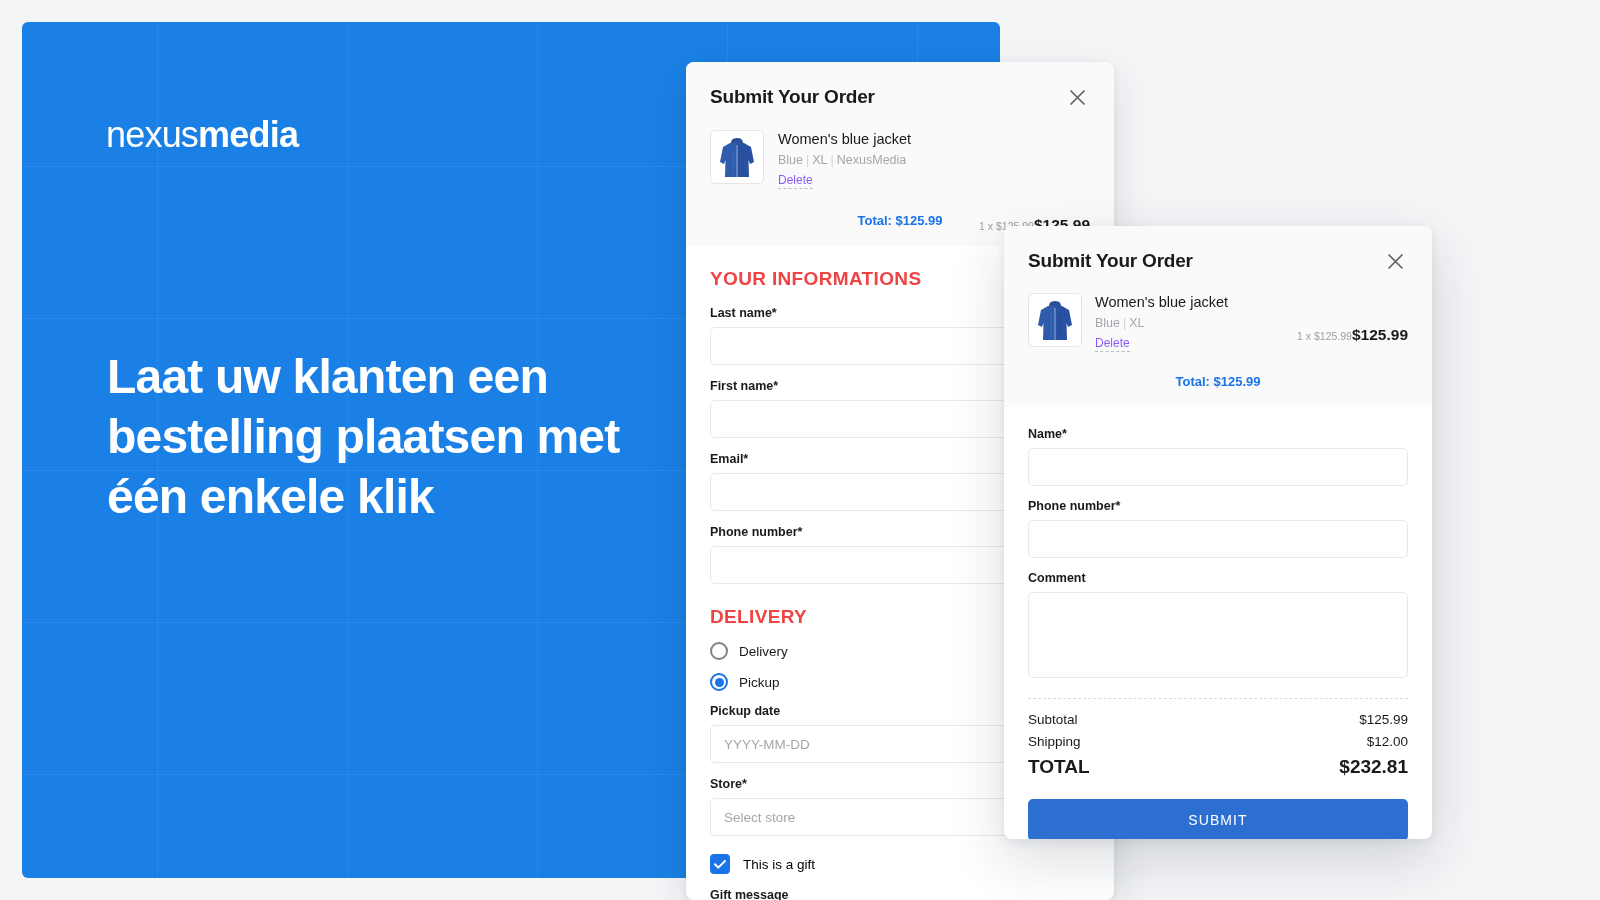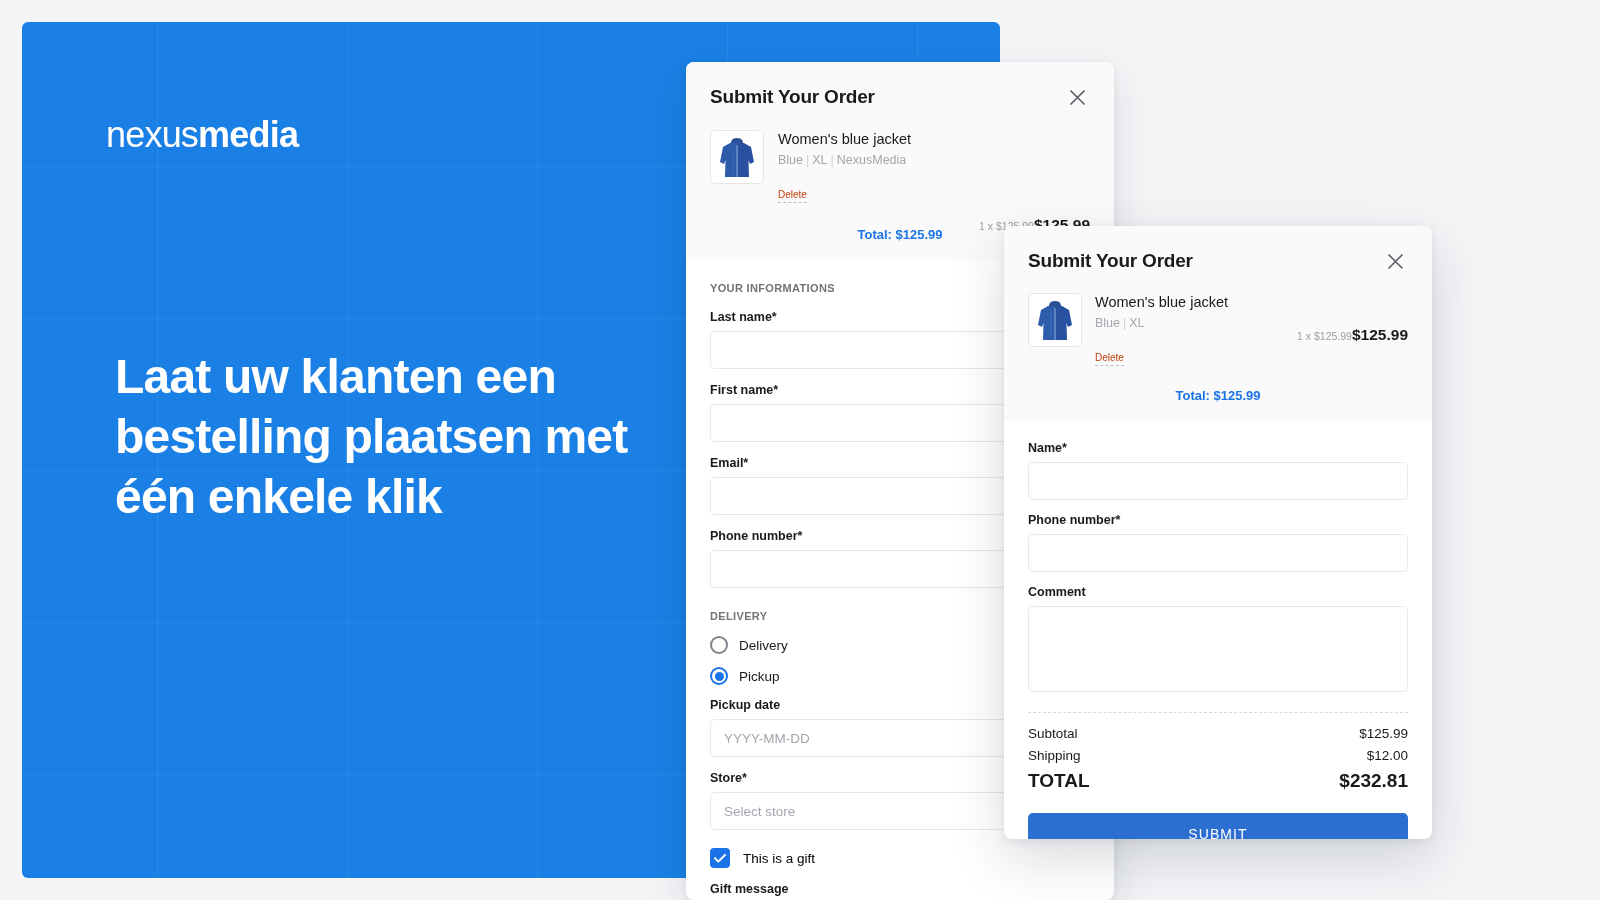--- a/index.html
+++ b/index.html
@@ -37,21 +37,20 @@
   #logo .lite { font-weight: 300; }
   #logo .bold { font-weight: 700; }
   #headline {
     position: absolute; left: 85px; top: 325px;
     width: 520px;
     color: #ffffff;
     font-size: 48px;
     font-weight: 700;
     line-height: 60px;
     letter-spacing: -0.8px;
-    margin-left: 8px;
   }
 
   
   .modal {
     position: absolute;
     background: #ffffff;
     border-radius: 8px;
     overflow: hidden;
   }
   .modal-head {
@@ -75,21 +74,21 @@
     background: #ffffff;
     display: flex; align-items: center; justify-content: center;
     overflow: hidden;
   }
   .thumb svg { display: block; }
   .cart-info { flex: 1 1 auto; }
   .p-name { font-size: 14.5px; font-weight: 400; color: #1a1a1a; line-height: 18px; }
   .p-meta { font-size: 12.5px; color: #a2a7ad; margin-top: 4px; line-height: 16px; }
   .p-meta .sep { color: #cfd3d7; margin: 0 3px; }
   .p-del {
-    font-size: 10px; color: #c2410c; margin-top: 19px;
+    font-size: 12px; color: #8b5cf6; margin-top: 5px;
     border-bottom: 1px dashed #b9bec4; display: inline-block;
     line-height: 15px; cursor: pointer;
   }
   .cart-price { text-align: right; display: flex; align-items: baseline; gap: 0; margin-top: 36px; }
   .qty { font-size: 10.5px; color: #9ba0a6; white-space: nowrap; }
   .amount { font-size: 15.5px; font-weight: 700; color: #1a1a1a; white-space: nowrap; }
   .cart-total { text-align: center; color: #1a73e8; font-size: 13px; font-weight: 700; }
 
   .f-label { font-size: 12.5px; font-weight: 700; color: #1a1a1a; margin-bottom: 7px; }
   .f-input {
@@ -102,21 +101,21 @@
   .f-input::placeholder { color: #a2a7ad; }
   .f-area {
     width: 100%; height: 86px;
     border: 1px solid #e6e8ea; border-radius: 5px;
     background: #ffffff; resize: none;
     font-size: 13.5px; font-family: inherit; color: #1a1a1a;
     padding: 10px 13px; outline: none;
   }
   .f-area::placeholder { color: #a2a7ad; }
   .section-head {
-    font-size: 11px; font-weight: 700; color: #737373;
+    font-size: 19px; font-weight: 700; color: #ef4444;
     letter-spacing: 0.35px;
   }
 
   
   #modal-back {
     left: 686px; top: 62px;
     width: 428px; height: 838px;
     box-shadow: 0 14px 40px rgba(20,30,50,0.12), 0 2px 8px rgba(20,30,50,0.06);
   }
   #back-cart { background: #fafafa; padding: 22px 24px 18px 24px; }

